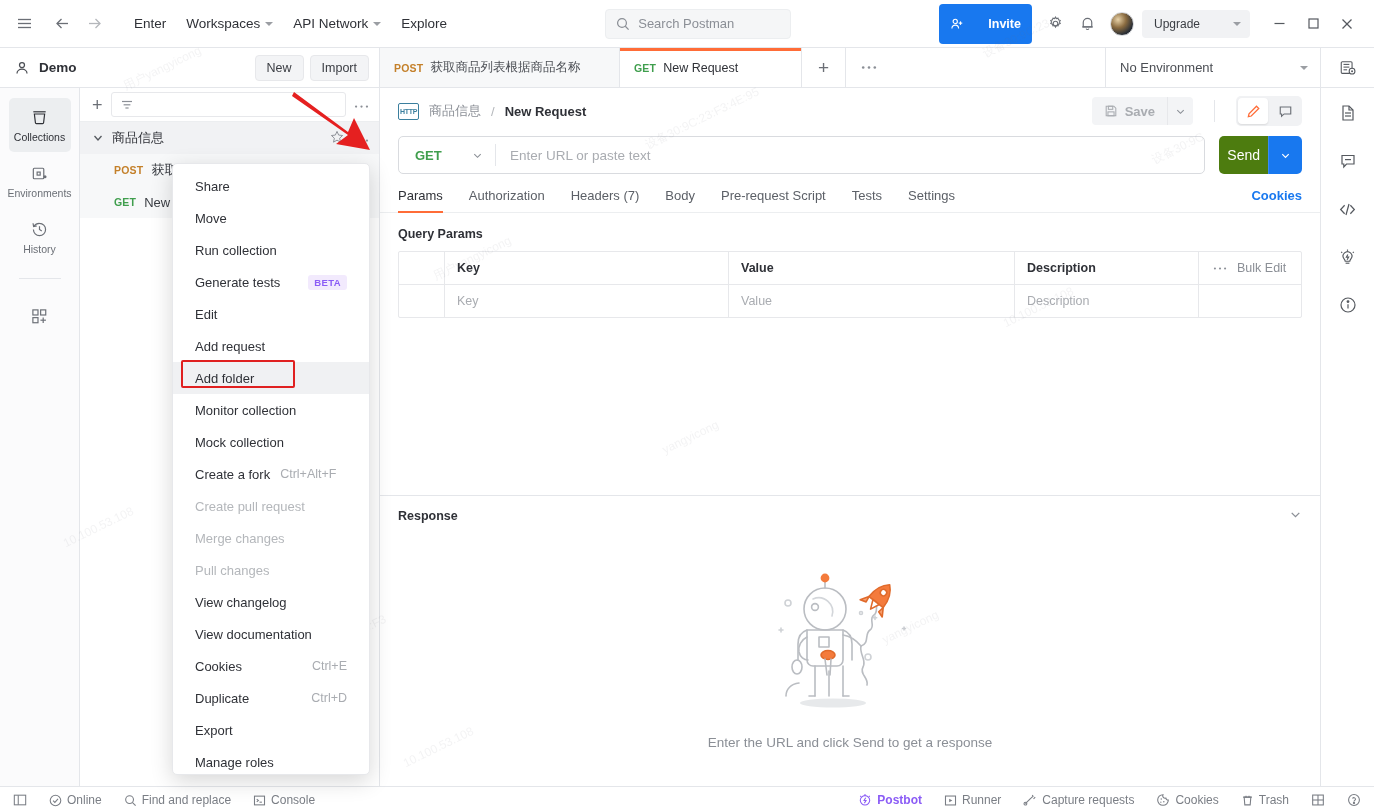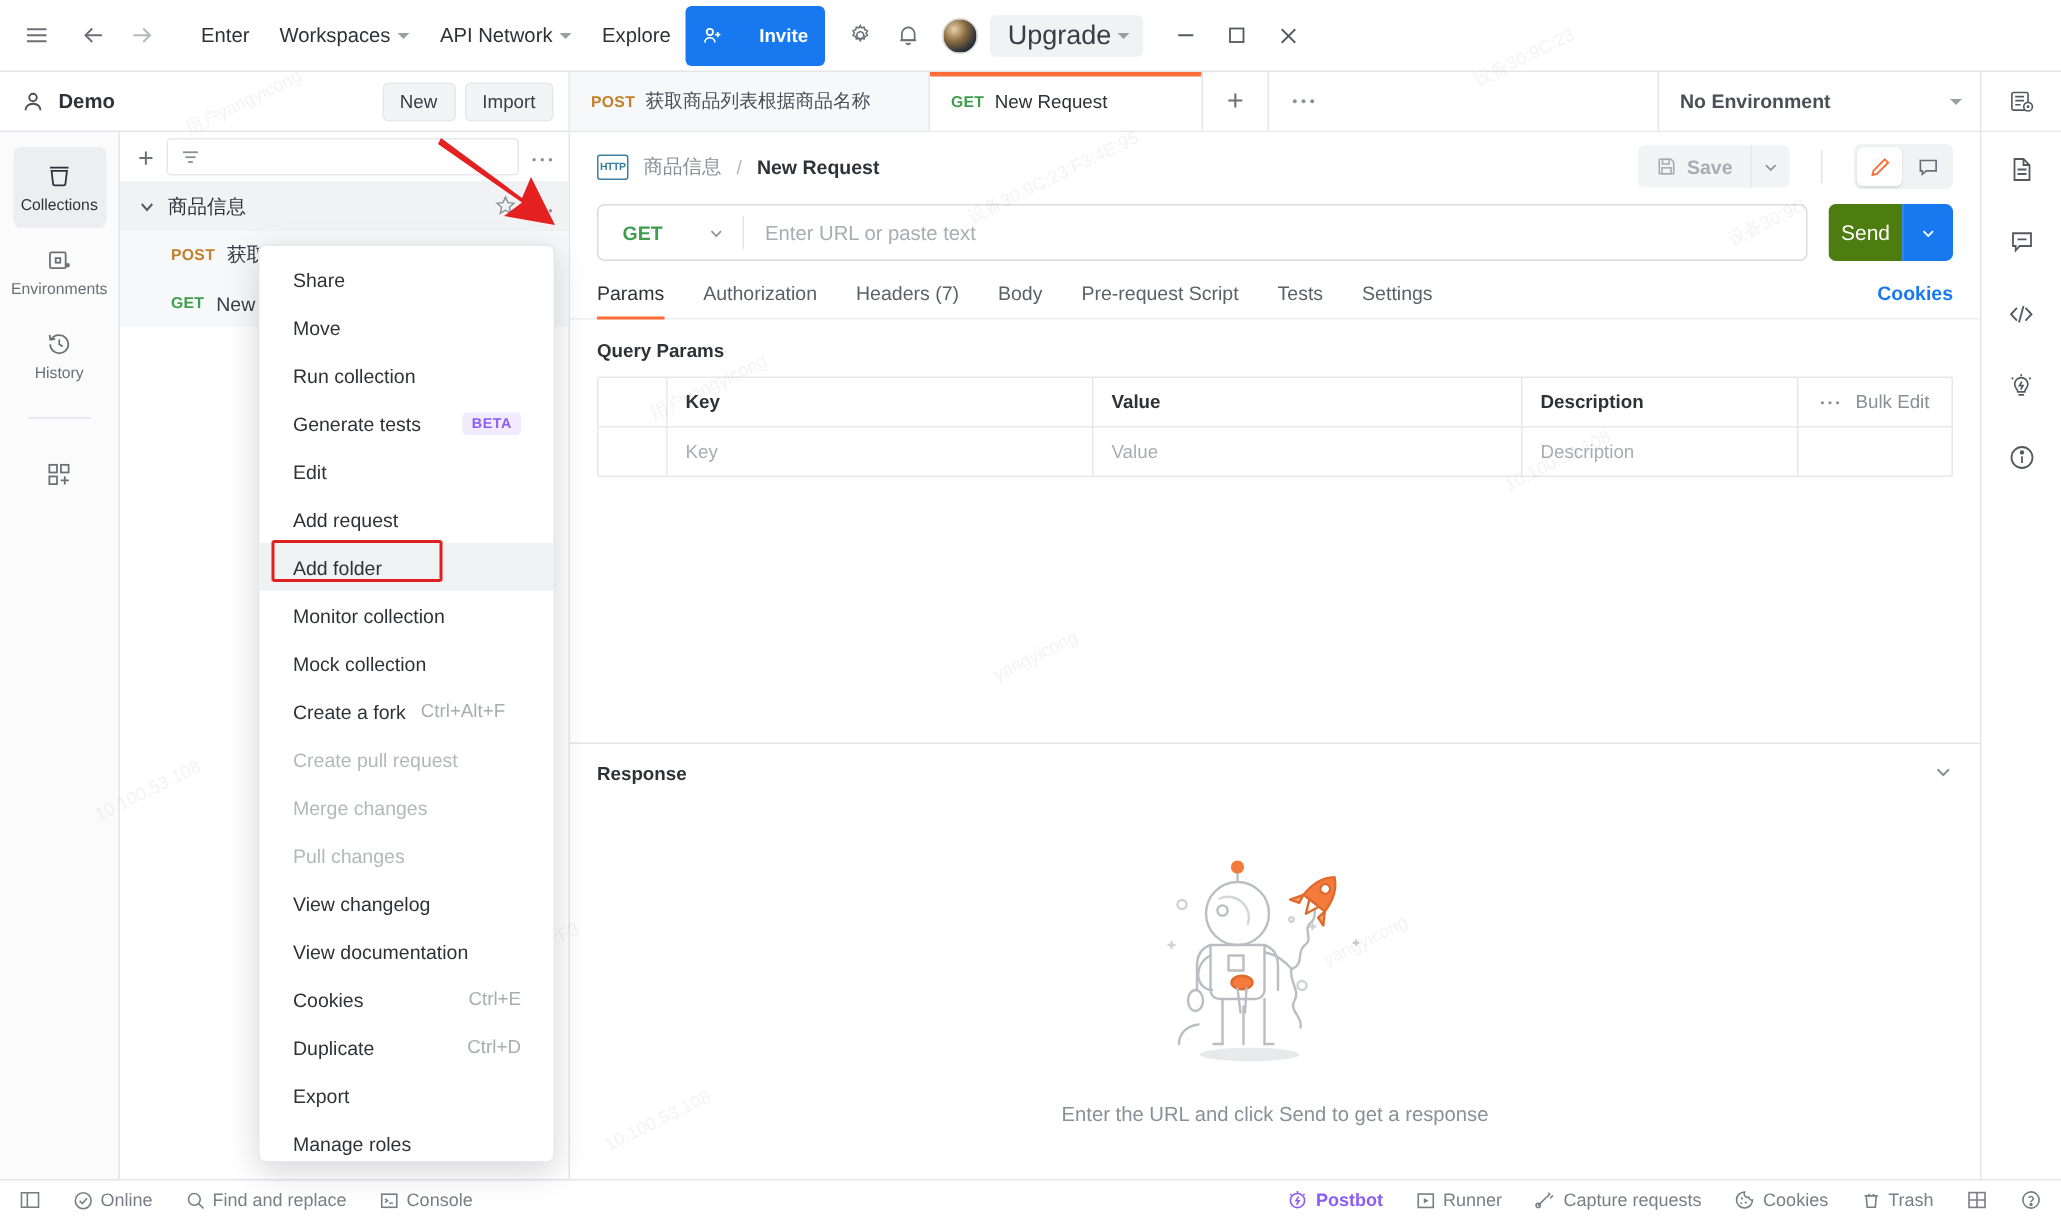--- a/index.html
+++ b/index.html
@@ -42,21 +42,21 @@
     height: 40px; border-radius: 4px; padding: 0 11px; display: flex; align-items: center;
     gap: 24px; cursor: pointer; border: none;
   }
   .avatar {
     width: 24px; height: 24px; border-radius: 50%;
     background: radial-gradient(circle at 32% 30%, #e8d2a8 0%, #8a6b40 38%, #2a2f36 72%, #12161b 100%);
     border: 1px solid #d6d8dc; margin: 0 6px;
   }
   .upgrade-btn {
     background: #f1f2f4; border-radius: 4px; height: 28px; display: flex; align-items: center;
-    gap: 4px; padding: 0 9px 0 12px; font-size: 18px; color: #3a3d43; cursor: pointer;
+    gap: 33px; padding: 0 9px 0 12px; font-size: 12px; color: #3a3d43; cursor: pointer;
     margin-left: 2px;
   }
   .win-btn { width: 34px; height: 34px; display:flex;align-items:center;justify-content:center;
     color:#55595f; cursor: pointer; }
 
   
   .wsrow {
     height: 40px; min-height: 40px; display: flex; align-items: stretch;
     border-bottom: 1px solid #e4e6ea; background: #fff;
   }
@@ -86,21 +86,21 @@
   .meth { font-size: 10.5px; font-weight: bold; letter-spacing: .2px; }
   .m-post { color: #c4802a; }
   .m-get  { color: #3f9e4d; }
   .tab-plus { width: 44px; display: flex; align-items: center; justify-content: center;
      color: #6b6f76; font-size: 19px; cursor: pointer; border-right: 1px solid #e4e6ea; background:#fff;}
   .tab-dots { width: 46px; display:flex;align-items:center;justify-content:center; color:#8b8f96;
      cursor:pointer; background:#fff; }
   .env-sel {
     width: 215px; display: flex; align-items: center; justify-content: space-between;
     padding: 0 12px 0 14px; font-size: 13px; color: #4b4e54; cursor: pointer;
-    border-left: 1px solid #e4e6ea; background: #fff; font-weight: bold;
+    border-left: 1px solid #e4e6ea; background: #fff;
   }
   .rail-top { width: 54px; display:flex;align-items:center;justify-content:center;
      border-left:1px solid #e4e6ea; color:#55595f; cursor:pointer; background:#fff; }
 
   
   .body { flex: 1; display: flex; min-height: 0; }
 
   
   .iconrail {
     width: 80px; background: #fbfbfc; border-right: 1px solid #e4e6ea;
@@ -294,20 +294,31 @@
       <span class="caret"></span>
     </div>
     <div class="nav-link">
       <span>API Network</span>
       <span class="caret"></span>
     </div>
     <div class="nav-link">
       <span>Explore</span>
     </div>
 
+    <div class="search-wrap">
+      <div class="search-box">
+        <svg width="14" height="14" viewBox="0 0 14 14">
+            <g fill="none" stroke="#8b8f96" stroke-width="1.25">
+              <circle cx="6" cy="6" r="4.4"></circle>
+              <line x1="9.3" y1="9.3" x2="12.6" y2="12.6"></line>
+            </g>
+          </svg>
+        <span>Search Postman</span>
+      </div>
+    </div>
 
     <div class="invite-btn">
       <svg width="14" height="14" viewBox="0 0 16 16">
           <g fill="none" stroke="#fff" stroke-width="1.3">
             <circle cx="6" cy="5" r="2.4"></circle>
             <path d="M2.2 13c0-2.2 1.7-3.7 3.8-3.7s3.8 1.5 3.8 3.7"></path>
             <line x1="12" y1="5" x2="12" y2="9"></line>
             <line x1="10" y1="7" x2="14" y2="7"></line>
           </g>
         </svg>

